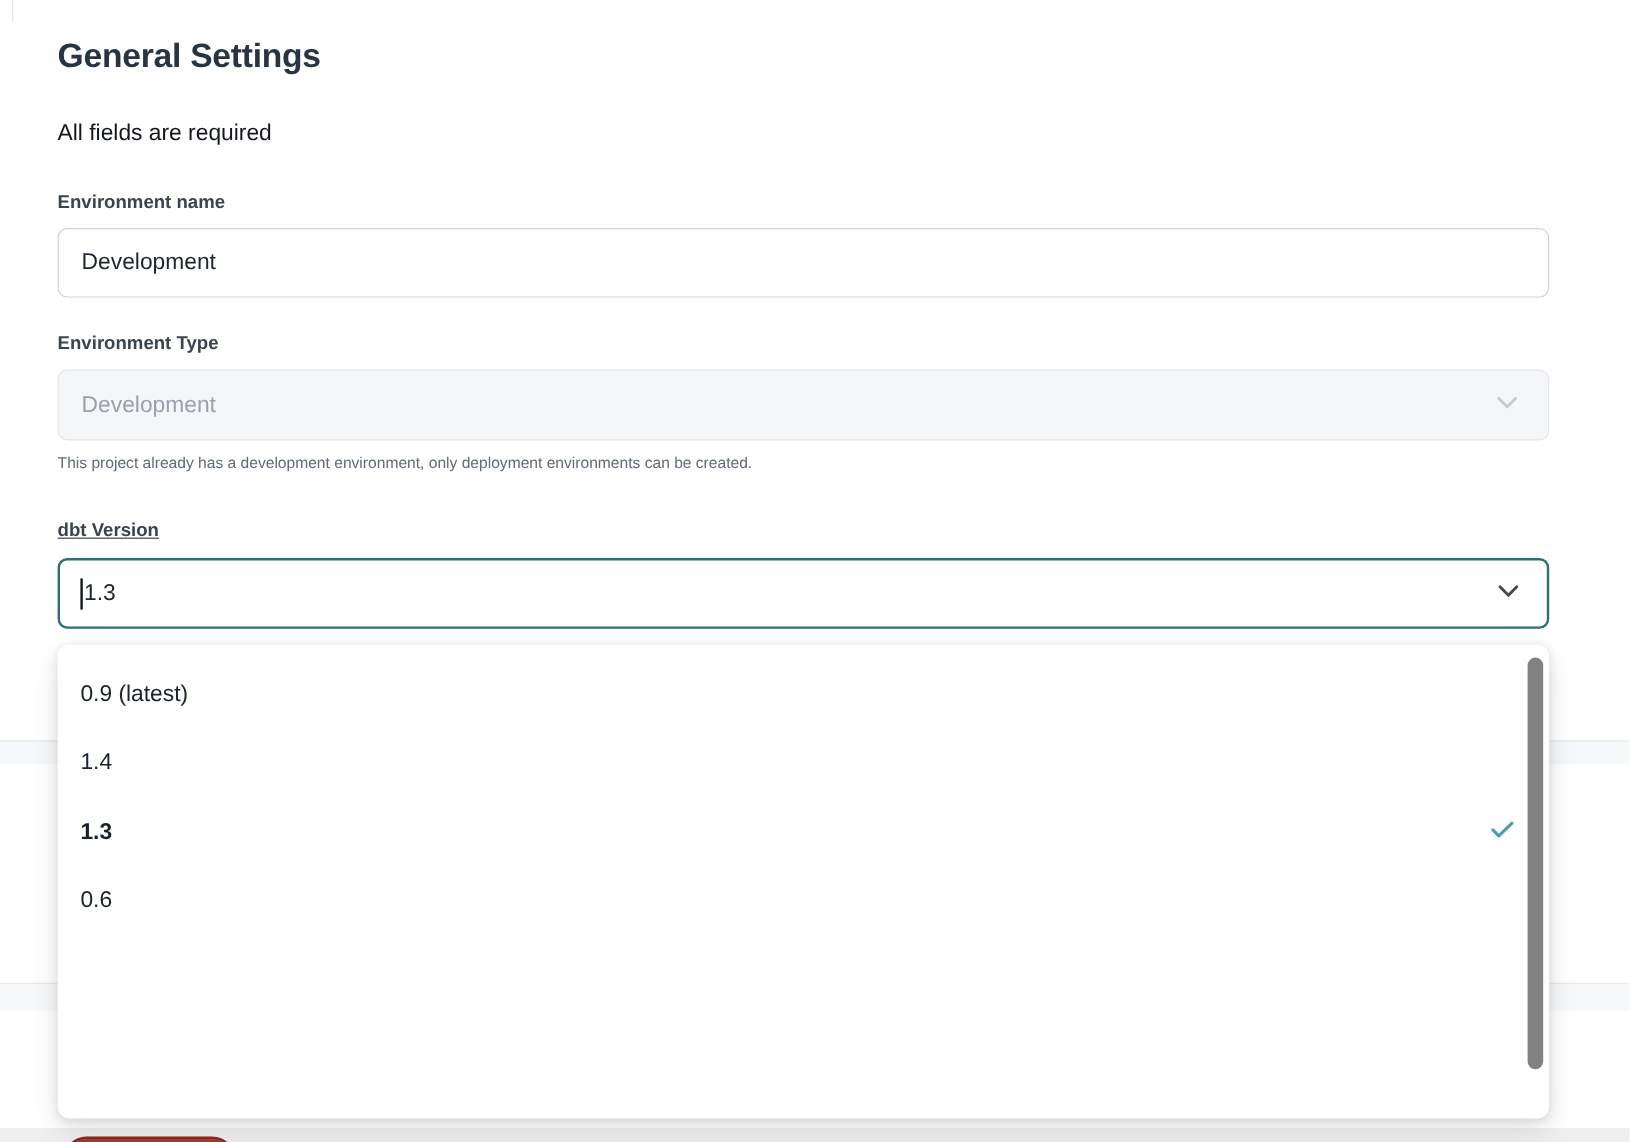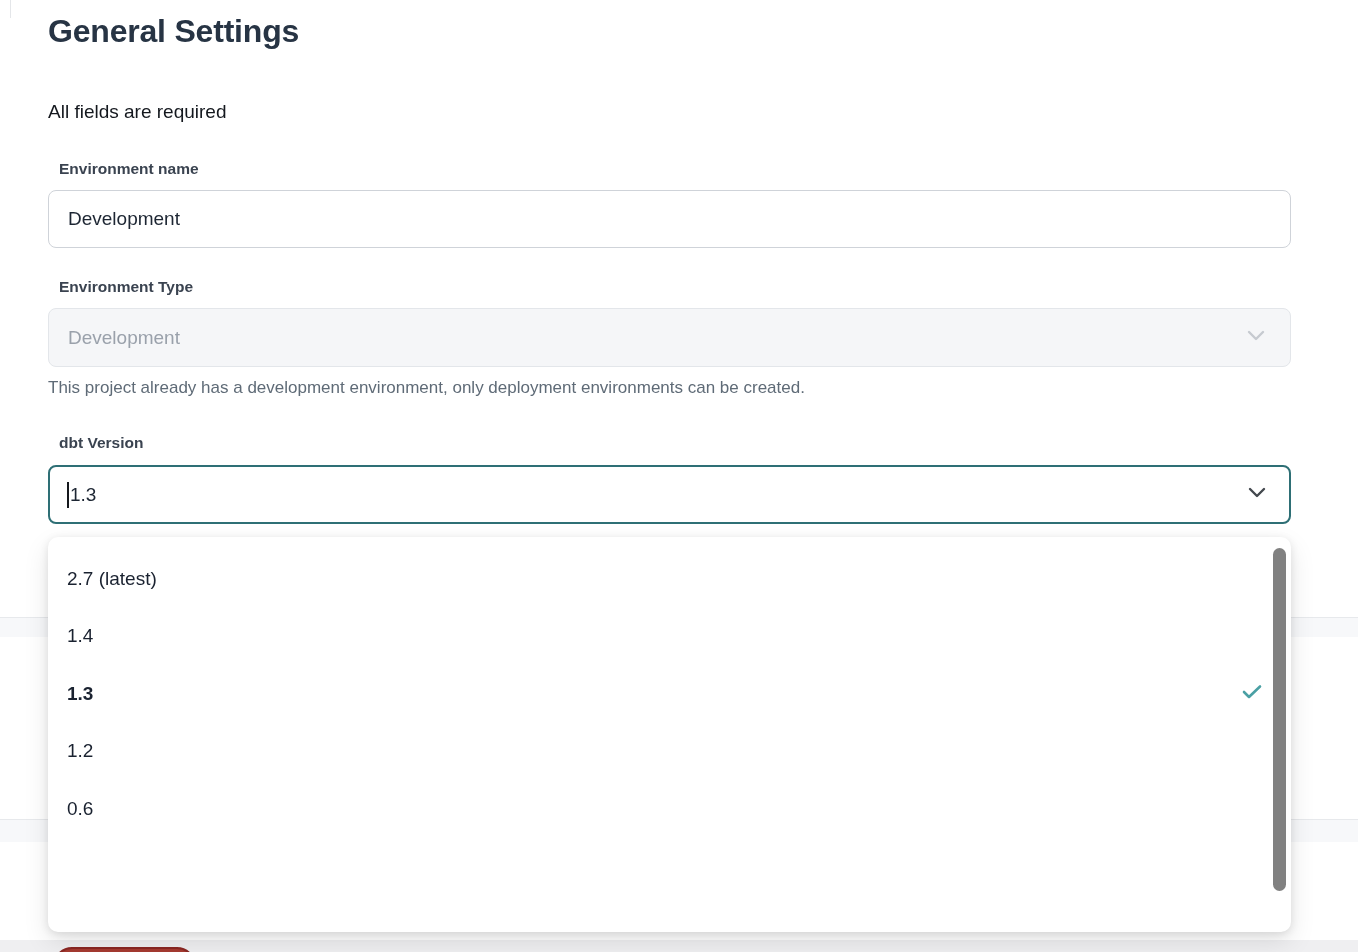--- a/index.html
+++ b/index.html
@@ -10,29 +10,29 @@
     overflow: hidden;
     font-family: "Liberation Sans", sans-serif;
     color: #1d2633;
   }
   .abs { position: absolute; }
 
   
   .card-edge { left: 10px; top: 0; width: 1px; height: 18px; background: #e4e6e9; }
 
   .page-title {
-    left: 48px; top: 13px;
-    font-size: 32px; font-weight: 700; color: #273444; letter-spacing: -0.2px;
+    left: 48px; top: 31px;
+    font-size: 28px; font-weight: 700; color: #273444; letter-spacing: -0.2px;
   }
   .page-subtitle { left: 48px; top: 101px; font-size: 19px; color: #14181e; }
 
-  .field-label { left: 59px; font-size: 15.5px; font-weight: 700; color: #3a4350; text-align: right; }
+  .field-label { left: 48px; font-size: 15.5px; font-weight: 700; color: #3a4350; text-align: right; }
   .label-env-name { top: 160px; }
   .label-env-type { top: 278px; }
-  .label-dbt-version { top: 434px; }
+  .label-dbt-version { top: 434px; text-decoration: underline; }
 
   .text-input {
     left: 48px; width: 1243px; height: 58px;
     border: 1px solid #cfd3d9; border-radius: 8px;
     background: #ffffff;
     font-family: "Liberation Sans", sans-serif;
     font-size: 19px; color: #1d2633;
     padding: 0 19px;
     outline: none;
   }
@@ -41,21 +41,21 @@
   .select-box {
     left: 48px; top: 308px; width: 1243px; height: 59px;
     background: #f5f6f8;
     border: 1px solid #e3e6ea; border-radius: 8px;
     display: flex; align-items: center;
     padding: 0 22px 0 19px;
     font-size: 19px; color: #9aa1ab;
   }
   .select-box .chev { margin-left: auto; }
 
-  .helper-text { left: 48px; top: 378px; font-size: 17px; color: #5f6b77; }
+  .helper-text { left: 48px; top: 378px; font-size: 13px; color: #5f6b77; }
 
   .combo-box {
     left: 48px; top: 465px; width: 1243px; height: 59px;
     background: #ffffff;
     border: 2px solid #2e6f75; border-radius: 8px;
     display: flex; align-items: center;
     padding: 0 20px 0 17px;
     font-size: 19px; color: #1d2633;
   }
   .caret { width: 2px; height: 26px; background: #15181d; margin-right: 1px; }
@@ -137,33 +137,30 @@
 </div>
 
 <div class="abs divider-band band-1"></div>
 <div class="abs divider-band band-2"></div>
 <div class="abs footer-strip"></div>
 
 <div class="abs danger-button"></div>
 
 <div class="abs dropdown-panel">
   <div class="dropdown-option">
-    <span>2.7 (latest)</span>
+    <span>0.9 (latest)</span>
   </div>
   <div class="dropdown-option">
     <span>1.4</span>
   </div>
   <div class="dropdown-option selected">
     <span>1.3</span>
     <span class="check">
       <svg width="24" height="24" viewBox="0 0 24 24" fill="none">
         <path d="M4 12.5l5 5L20 7" stroke="#4aa0a4" stroke-width="2.6" stroke-linecap="round" stroke-linejoin="round"></path>
       </svg>
     </span>
   </div>
   <div class="dropdown-option">
-    <span>1.2</span>
-  </div>
-  <div class="dropdown-option">
     <span>0.6</span>
   </div>
   <div class="scrollbar-thumb"></div>
 </div>
 
 </body></html>

